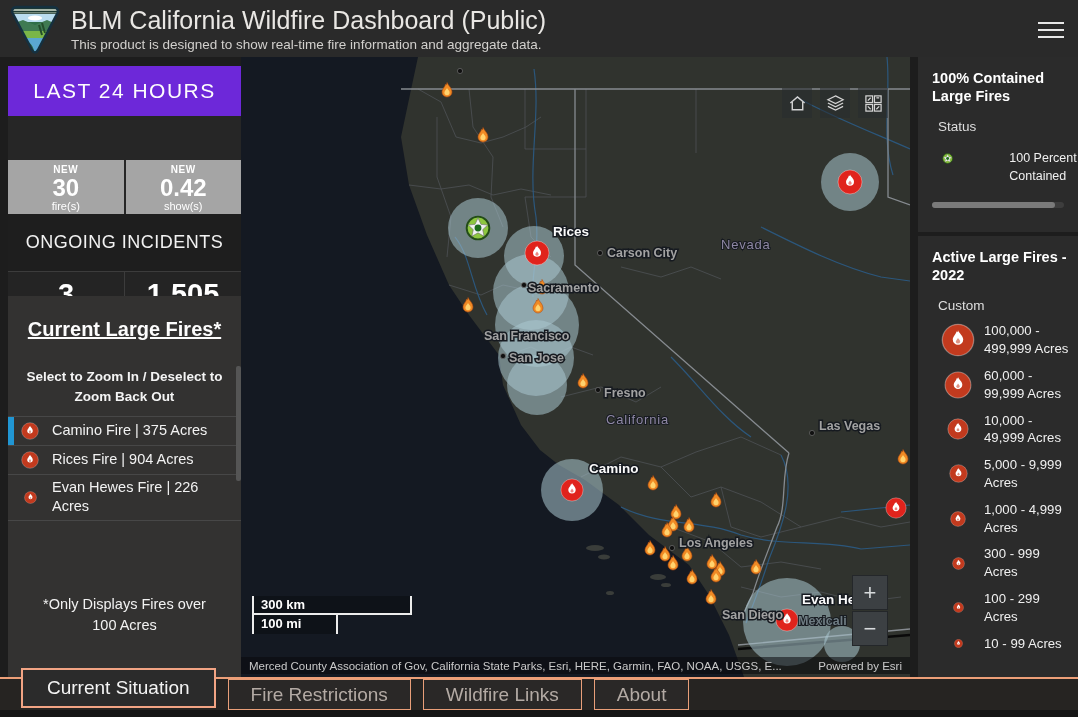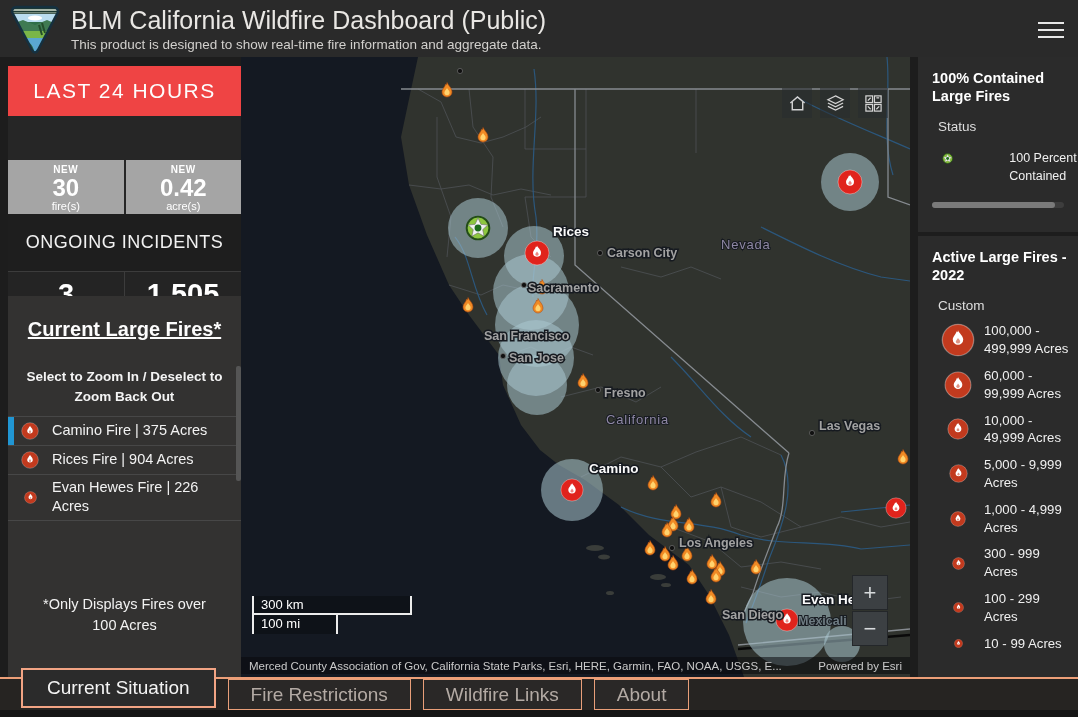--- a/index.html
+++ b/index.html
@@ -12,21 +12,21 @@
   .logo-wrap { width:52px; height:50px; margin:3px 10px 0 9px; flex:none; }
   .head-text { flex:1; min-width:0; }
   .head-title { color:#e9e7e4; font-size:25px; font-weight:400; line-height:1.1; margin-top:2px; }
   .head-sub   { color:#d2d0cd; font-size:13.5px; margin-top:2px; }
   .hamburger { position:absolute; right:14px; top:17px; width:26px; height:20px; cursor:pointer; }
   .hamburger span { display:block; height:2px; background:#e8e8e8; margin:5px 0; }
 
   
   .left-col { position:absolute; left:8px; top:66px; width:233px; bottom:40px;
               background:#262626; overflow:hidden; }
-  .lp-hours { background:#ef4444; height:52px; display:flex; align-items:center; justify-content:center;
+  .lp-hours { background:#6d28d9; height:52px; display:flex; align-items:center; justify-content:center;
               color:#fdfdfd; font-size:21px; letter-spacing:1.5px; font-weight:500; border-bottom:2px solid #262626; }
   .lp-newrow { display:flex; height:54px;margin-top:42px; }
   .lp-newcell { background:#a5a5a5; flex:1; text-align:center; color:#fff; padding-top:4px; }
   .lp-newcell + .lp-newcell { margin-left:2px; }
   .lp-kicker { font-size:10px; font-weight:bold; letter-spacing:.5px; }
   .lp-val { font-size:24px; font-weight:bold; line-height:1.05; }
   .lp-unit { font-size:11px; }
   .lp-ongoing { height:58px; background:#1e1e1e; display:flex; align-items:center; justify-content:center;
                 color:#f2f2f2; font-size:18px; letter-spacing:.5px; border-bottom:1px solid #3c3c3c; }
   .lp-bigrow { display:flex; height:65px; background:#242424; border-bottom:1px solid #3c3c3c; }
@@ -60,21 +60,21 @@
   .lbl-fire { fill:#fafafa; font-size:13.5px; font-weight:bold; }
   .map-fire { color:#e0231c; }
   .legend-fire { color:#c23a1e; }
   .map-controls { position:absolute; top:31px; right:22px; display:flex; gap:8px; }
   .map-ctl { width:30px; height:30px; display:flex; align-items:center; justify-content:center;
              background:rgba(40,44,48,.55); cursor:pointer; }
   .zoom-ctl { position:absolute; left:611px; top:518px; width:36px; }
   .zoom-btn { width:36px; height:35px; background:#3c4043; border:1px solid #24272a; color:#d7dadc;
               font-size:22px; text-align:center; line-height:33px; cursor:pointer; }
   .zoom-btn + .zoom-btn { margin-top:1px; }
-  .scalebar { position:absolute; left:11px; bottom:43px; color:#fff; font-size:13px; font-weight:normal; }
+  .scalebar { position:absolute; left:11px; bottom:43px; color:#fff; font-size:13px; font-weight:bold; }
   .sb-km { width:160px; height:19px; border-left:2px solid #ececec; border-right:2px solid #ececec;
            border-bottom:2px solid #ececec; background:rgba(10,12,16,.55); padding:1px 0 0 7px; }
   .sb-mi { width:86px; height:19px; border-left:2px solid #ececec; border-right:2px solid #ececec;
            background:rgba(10,12,16,.55); padding:1px 0 0 7px; }
   .attrib { position:absolute; left:0; right:0; bottom:3px; height:17px; background:rgba(10,10,12,.55);
             color:#c9c9c9; font-size:11.5px; display:flex; align-items:center; padding:0 8px;
             white-space:nowrap; }
   .attrib-left { flex:1; overflow:hidden; text-overflow:ellipsis; }
   .attrib-right { flex:none; margin-left:14px; }
 
@@ -146,21 +146,21 @@
   <div class="lp-hours">LAST 24 HOURS</div>
   <div class="lp-newrow" id="new-stats">
       <div class="lp-newcell">
         <div class="lp-kicker">NEW</div>
         <div class="lp-val">30</div>
         <div class="lp-unit">fire(s)</div>
       </div>
       <div class="lp-newcell">
         <div class="lp-kicker">NEW</div>
         <div class="lp-val">0.42</div>
-        <div class="lp-unit">acre(s)</div>
+        <div class="lp-unit">show(s)</div>
       </div>
     </div>
   <div class="lp-ongoing">ONGOING INCIDENTS</div>
   <div class="lp-bigrow" id="ongoing-stats">
       <div class="lp-bigcell">
         <div class="lp-bignum">3</div>
         <div class="lp-biglab">Large Fires</div>
       </div>
       <div class="lp-bigcell">
         <div class="lp-bignum">1,505</div>

